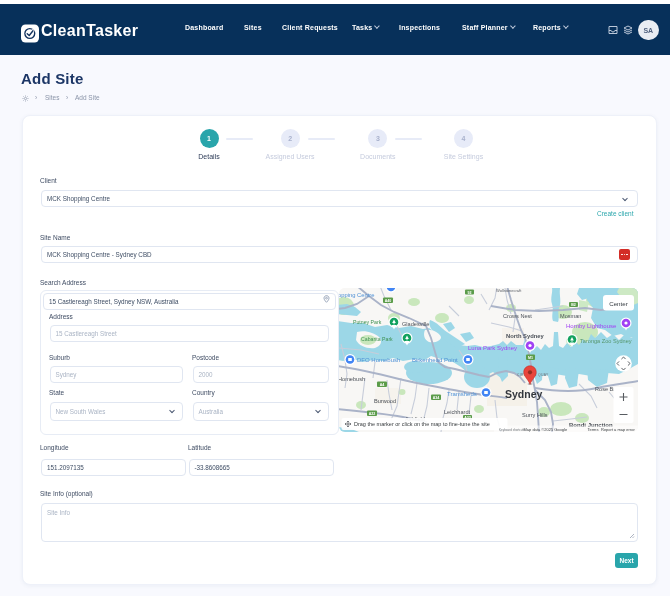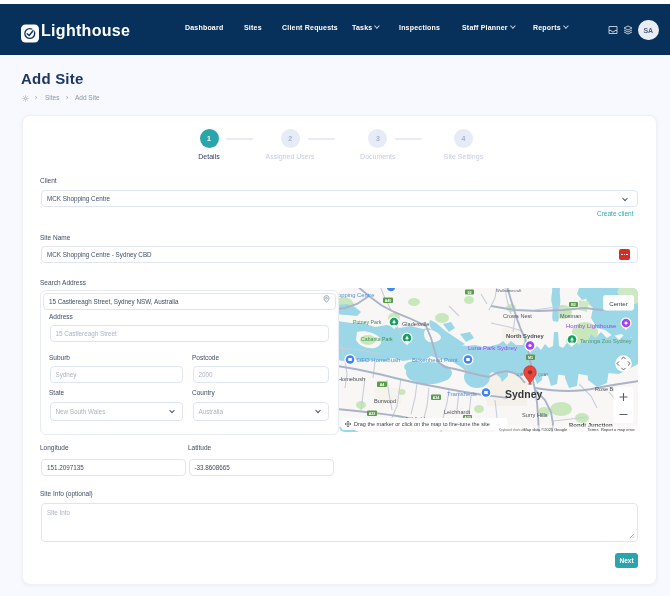--- a/index.html
+++ b/index.html
@@ -37,21 +37,21 @@
 <div id="root">
 
   <div id="hdr">
 
     <svg class="abs" style="left:20.5px; top:20px;" width="18" height="19" viewBox="0 0 18 19">
       <rect x="0" y="0.5" width="18" height="18" rx="4.5" fill="#fff"></rect>
       <circle cx="8.8" cy="9.5" r="4.9" fill="none" stroke="#12325e" stroke-width="1.4"></circle>
       <path d="M6.2 9.7 L8.2 11.5 L12 6.7" fill="none" stroke="#fff" stroke-width="3" stroke-linecap="round" stroke-linejoin="round"></path>
       <path d="M6.2 9.7 L8.2 11.5 L12 6.7" fill="none" stroke="#12325e" stroke-width="1.4" stroke-linecap="round" stroke-linejoin="round"></path>
     </svg>
-    <div class="abs" style="left:41px; top:18px; font-size:16px; font-weight:bold; color:#fff; letter-spacing:0.3px;">Lighthouse</div>
+    <div class="abs" style="left:41px; top:18px; font-size:16px; font-weight:bold; color:#fff; letter-spacing:0.3px;">CleanTasker</div>
     <div class="nav" style="left:185px;">Dashboard</div>
     <div class="nav" style="left:244px;">Sites</div>
     <div class="nav" style="left:282px;">Client Requests</div>
     <div class="nav" style="left:352px;">Tasks <span class="chev"></span></div>
     <div class="nav" style="left:399px;">Inspections</div>
     <div class="nav" style="left:462px;">Staff Planner <span class="chev"></span></div>
     <div class="nav" style="left:533px;">Reports <span class="chev"></span></div>
 
     <svg class="abs" style="left:608px; top:21.5px;" width="10" height="10" viewBox="0 0 10 10">
       <path d="M1 1.5 h8 v7 h-8 z M1 5.5 h2.2 l0.8 1.4 h2 l0.8 -1.4 H9" fill="none" stroke="#cfd8e6" stroke-width="0.9"></path>

